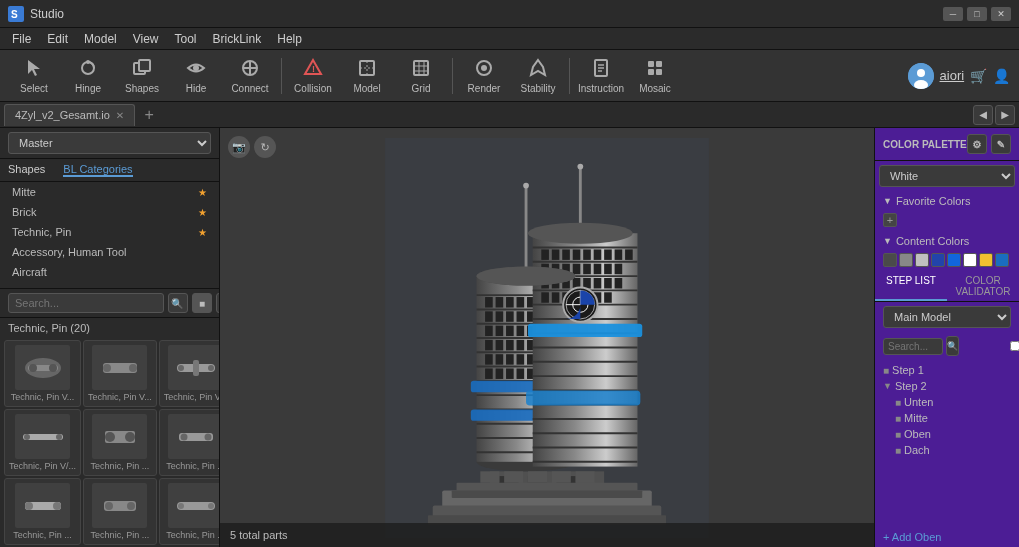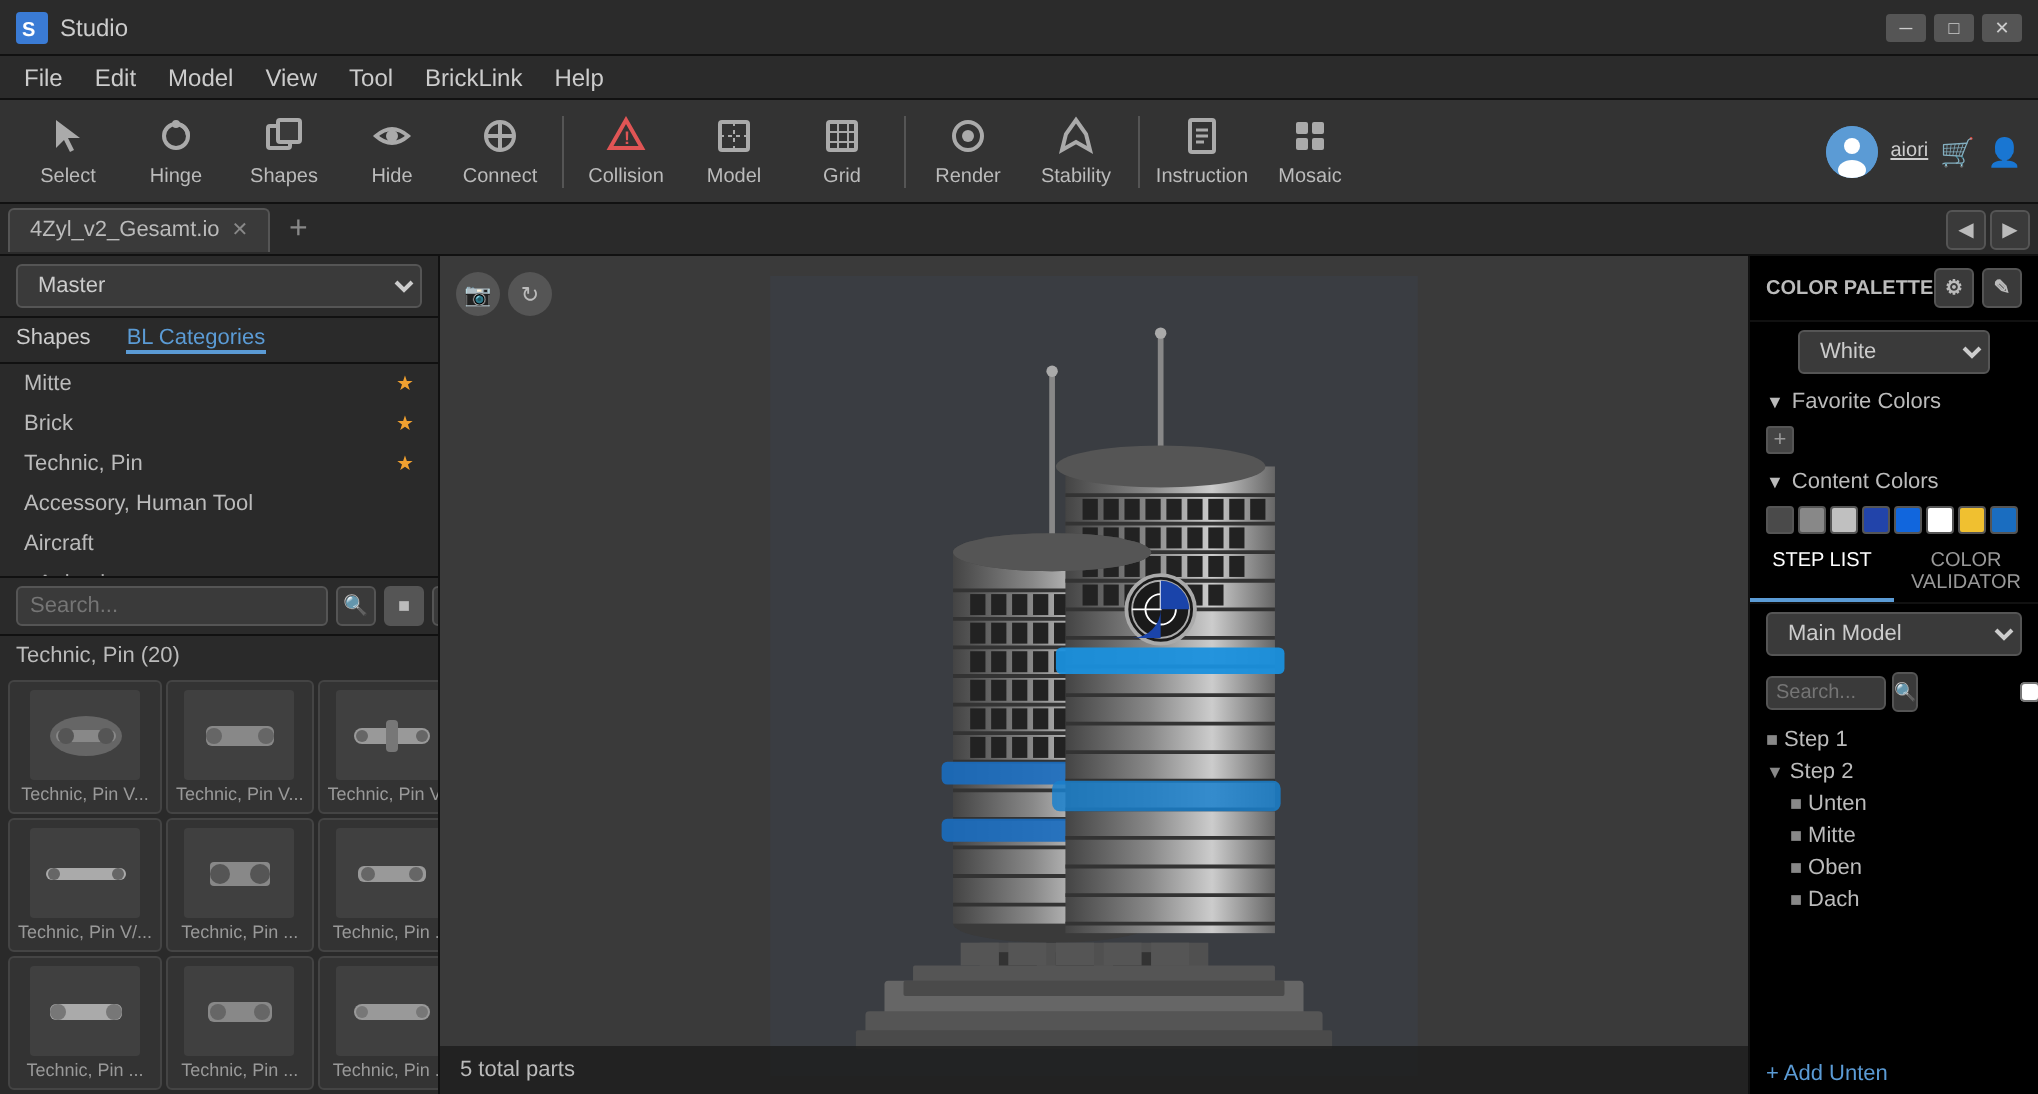--- a/index.html
+++ b/index.html
@@ -51,24 +51,24 @@
     .part-label { font-size: 9px; color: #999; margin-top: 2px; text-align: center; overflow: hidden; text-overflow: ellipsis; white-space: nowrap; width: 100%; }
 
     
     #viewport { flex: 1; background: #3a3a3a; position: relative; overflow: hidden; }
     #viewport-controls { position: absolute; top: 8px; left: 8px; display: flex; gap: 4px; }
     .vp-ctrl-btn { width: 22px; height: 22px; background: #555; border-radius: 50%; cursor: pointer; display: flex; align-items: center; justify-content: center; font-size: 11px; color: #bbb; }
     .vp-status-bar { position: absolute; bottom: 0; left: 0; right: 0; background: rgba(30,30,30,0.85); height: 24px; display: flex; align-items: center; padding: 0 10px; font-size: 11px; color: #bbb; }
     .building-img { width: 100%; height: 100%; display: flex; align-items: center; justify-content: center; }
 
     
-    #right-panel { width: 145px; background: #000000; border-left: 1px solid #111; display: flex; flex-direction: column; }
+    #right-panel { width: 145px; background: #4c1d95; border-left: 1px solid #111; display: flex; flex-direction: column; }
     .panel-header { padding: 6px 8px; font-size: 11px; font-weight: bold; color: #bbb; display: flex; align-items: center; justify-content: space-between; border-bottom: 1px solid #111; }
     .panel-header-icons { display: flex; gap: 4px; }
-    .color-select-row { padding: 4px 24px; }
+    .color-select-row { padding: 4px 4px; }
     .color-select-row select { width: 100%; background: #3a3a3a; border: 1px solid #555; color: #ccc; padding: 3px 6px; font-size: 11px; border-radius: 3px; }
     .section-title { padding: 4px 8px; font-size: 11px; color: #bbb; display: flex; align-items: center; gap: 4px; cursor: pointer; }
     .color-grid { display: flex; flex-wrap: wrap; gap: 2px; padding: 2px 8px 4px 8px; }
     .color-swatch { width: 14px; height: 14px; border-radius: 2px; cursor: pointer; border: 1px solid #555; }
     .add-btn { width: 14px; height: 14px; background: #444; border-radius: 2px; cursor: pointer; display: flex; align-items: center; justify-content: center; font-size: 11px; color: #999; border: 1px solid #555; }
     .tabs-row { display: flex; border-bottom: 1px solid #111; }
     .panel-tab { flex: 1; padding: 4px 2px; text-align: center; font-size: 10px; color: #999; cursor: pointer; }
     .panel-tab.active { color: #fff; border-bottom: 2px solid #5b9bd5; }
     .model-select-row { padding: 4px 8px; }
     .model-select-row select { width: 100%; background: #3a3a3a; border: 1px solid #555; color: #ccc; padding: 3px 6px; font-size: 11px; border-radius: 3px; }
@@ -238,21 +238,21 @@
     <span>Mosaic</span>
   </div>
   <div style="margin-left:auto;display:flex;align-items:center;gap:6px;">
     <div style="width:26px;height:26px;border-radius:50%;background:#5b9bd5;display:flex;align-items:center;justify-content:center;overflow:hidden;">
       <svg width="26" height="26" viewBox="0 0 26 26">
           <circle cx="13" cy="13" r="13" fill="#5b9bd5"></circle>
           <circle cx="13" cy="10" r="4" fill="#fff"></circle>
           <ellipse cx="13" cy="22" rx="7" ry="5" fill="#fff"></ellipse>
         </svg>
     </div>
-    <span style="font-size:10px;color:#ccc;text-decoration:underline;">aiori</span>
+    <span style="font-size:13px;color:#ccc;text-decoration:underline;">aiori</span>
     <div style="cursor:pointer;color:#aaa;font-size:14px;">🛒</div>
     <div style="cursor:pointer;color:#aaa;font-size:14px;">👤</div>
   </div>
 </div>
 
 <div id="tabbar">
   <div class="tab">
     <span>4Zyl_v2_Gesamt.io</span>
     <span class="close-x">✕</span>
   </div>
@@ -692,17 +692,17 @@
         <span style="color:#888;font-size:10px;">■</span>
         <span>Oben</span>
       </div>
       <div class="step-node child">
         <span style="color:#888;font-size:10px;">■</span>
         <span>Dach</span>
       </div>
     </div>
 
     <div class="add-step-btn">
-      <span>+ Add Unten</span>
+      <span>+ Add Oben</span>
     </div>
   </div>
 
 </div>
 
 </body></html>

